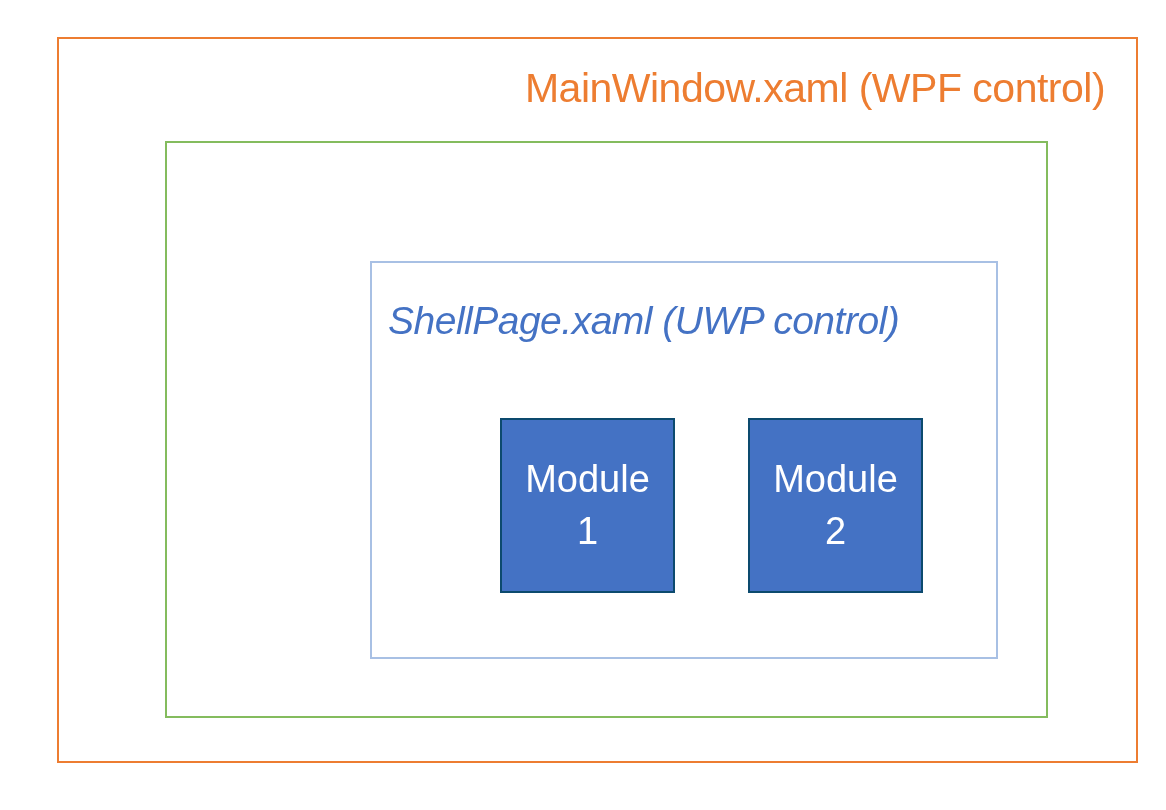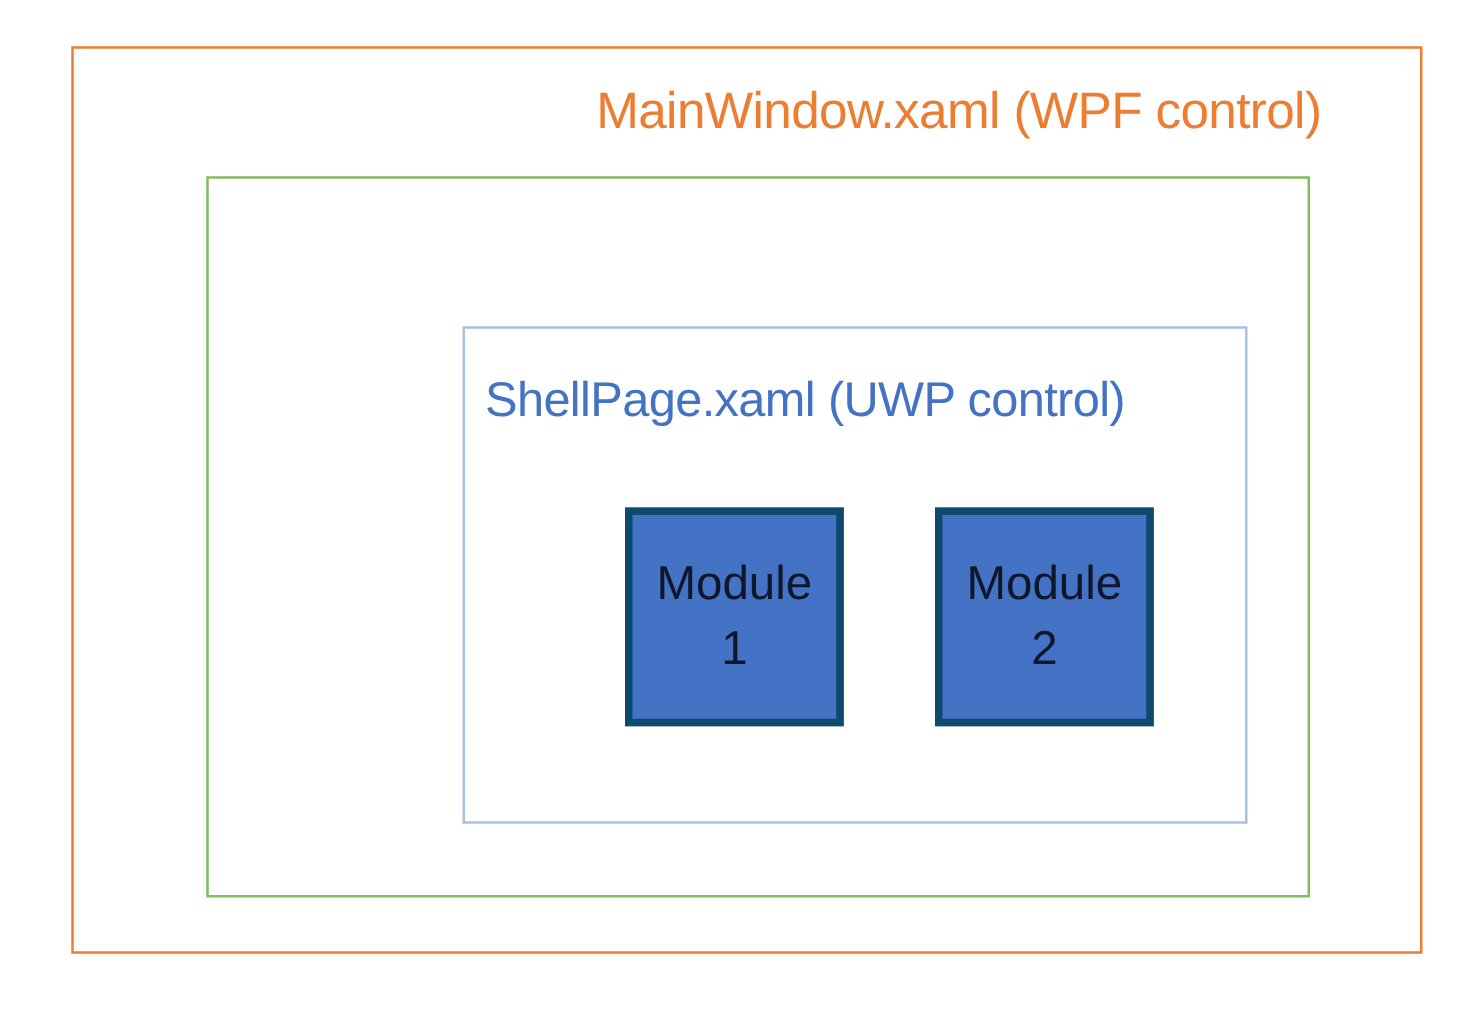--- a/index.html
+++ b/index.html
@@ -43,51 +43,52 @@
   }
   .diagram-label {
     position: absolute;
     text-align: center;
     white-space: nowrap;
     font-size: 41px;
     line-height: 1.1;
     letter-spacing: -0.5px;
   }
   #wpf-label {
-    left: 437px;
+    left: 485px;
     top: 66px;
     width: 660px;
     color: #ED7D31;
   }
   #xamlhost-label {
     left: 650px;
     top: 172px;
     width: 400px;
     color: #70AD47;
   }
   #shellpage-label {
     left: 388px;
     top: 300px;
     width: 490px;
     color: #4472C4;
     font-size: 39px;
+    font-style: italic;
   }
   .module-box {
     position: absolute;
-    top: 406px;
+    top: 418px;
     width: 175px;
     height: 175px;
     box-sizing: border-box;
     background: #4472C4;
-    border: 6px solid #0c4a6e;
+    border: 2px solid #0c4a6e;
     display: flex;
     flex-direction: column;
     align-items: center;
     justify-content: center;
-    color: #0f172a;
+    color: #ffffff;
     font-size: 38px;
     line-height: 1.35;
     text-align: center;
   }
   #module-1-box { left: 500px; }
   #module-2-box { left: 748px; }
 </style>
 </head>
 <body>
 

